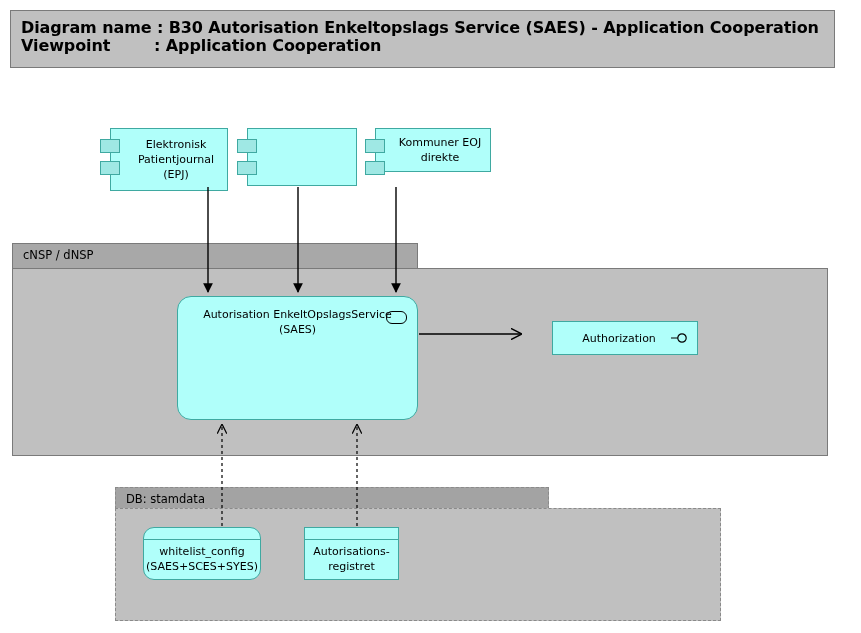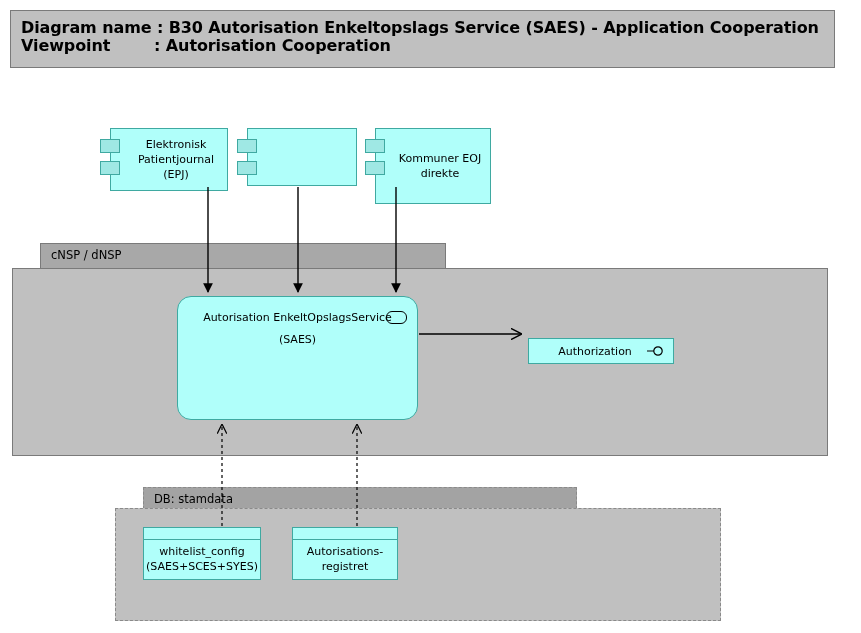--- a/index.html
+++ b/index.html
@@ -68,21 +68,20 @@
   
   .group-tab {
     position: absolute;
     background: #a8a8a8;
     border: 1px solid #7a7a7a;
     border-bottom: none;
     box-sizing: border-box;
     font-size: 11.5px;
     color: #000;
     padding: 4px 8px 0 10px;
-    margin-left: 28px;
   }
   .group-body {
     position: absolute;
     background: #c0c0c0;
     border: 1px solid #7a7a7a;
     box-sizing: border-box;
   }
   .group-tab.dashed {
     background: #a3a3a3;
     border: 1px dashed #8a8a8a;
@@ -99,21 +98,21 @@
     background: #b0fffa;
     border: 1px solid #3fa9a1;
     border-radius: 14px;
     box-sizing: border-box;
   }
   #saes-node .label {
     position: absolute;
     left: 0; right: 0; top: 10px;
     text-align: center;
     font-size: 11px;
-    line-height: 22px;
+    line-height: 15px;
     color: #000;
     padding: 0 22px;
   }
   .service-glyph {
     position: absolute;
     width: 19px;
     height: 11px;
     border: 1.4px solid #000;
     border-radius: 6px;
     background: transparent;
@@ -173,69 +172,69 @@
     width: 861px;
     height: 633px;
     pointer-events: none;
   }
 </style>
 </head>
 <body>
 
 <div id="title-box">
   <div class="title-line">Diagram name : B30 Autorisation Enkeltopslags Service (SAES) - Application Cooperation</div>
-  <div class="title-line">Viewpoint        : Autorisation Cooperation</div>
+  <div class="title-line">Viewpoint        : Application Cooperation</div>
 </div>
 
 <div class="group-tab" id="cnsp-tab" style="left:12px; top:243px; width:406px; height:26px;">
   <span>cNSP / dNSP</span>
 </div>
 <div class="group-body" id="cnsp-body" style="left:12px; top:268px; width:816px; height:188px;"></div>
 
 <div class="group-tab dashed" id="db-tab" style="left:115px; top:487px; width:434px; height:22px;">
   <span>DB: stamdata</span>
 </div>
 <div class="group-body dashed" id="db-body" style="left:115px; top:508px; width:606px; height:113px;"></div>
 
 <div id="saes-node" style="left:177px; top:296px; width:241px; height:124px;">
   <div class="label">Autorisation EnkeltOpslagsService<br>(SAES)</div>
   <div class="service-glyph" style="right:10px; top:14px;"></div>
 </div>
 
-<div id="authorization-box" style="left:528px; top:321px; width:146px; height:26px;margin-top:17px;">
+<div id="authorization-box" style="left:552px; top:321px; width:146px; height:34px;">
   <span class="label">Authorization</span>
   <svg class="lollipop" viewBox="0 0 18 11">
     <line x1="0" y1="5.5" x2="7" y2="5.5" stroke="#000" stroke-width="1.2"></line>
     <circle cx="11" cy="5.5" r="4.2" fill="none" stroke="#000" stroke-width="1.2"></circle>
   </svg>
 </div>
 
 <div class="app-component" id="comp-epj" style="left:110px; top:128px; width:118px; height:63px;">
   <span class="port p1"></span>
   <span class="port p2"></span>
   <span class="label">Elektronisk<br>Patientjournal<br>(EPJ)</span>
 </div>
 
 <div class="app-component" id="comp-lps" style="left:247px; top:128px; width:110px; height:58px;">
   <span class="port p1"></span>
   <span class="port p2"></span>
 </div>
 
-<div class="app-component" id="comp-kommuner" style="left:375px; top:128px; width:116px; height:76px;">
+<div class="app-component" id="comp-kommuner" style="left:375px; top:128px; width:116px; height:44px;">
   <span class="port p1"></span>
   <span class="port p2"></span>
   <span class="label">Kommuner EOJ<br>direkte</span>
 </div>
 
-<div class="data-object" id="data-whitelist" style="left:143px; top:527px; width:118px; height:53px;">
+<div class="data-object" id="data-whitelist" style="left:143px; top:527px; width:118px; height:53px;border-radius:11px;">
   <div class="band"></div>
   <div class="label">whitelist_config<br>(SAES+SCES+SYES)</div>
 </div>
 
-<div class="data-object" id="data-autoreg" style="left:292px; top:527px; width:106px; height:53px;">
+<div class="data-object" id="data-autoreg" style="left:304px; top:527px; width:95px; height:53px;">
   <div class="band"></div>
   <div class="label">Autorisations-<br>registret</div>
 </div>
 
 <svg id="connectors">
   <defs>
     <marker id="arrow-solid" viewBox="0 0 10 10" refX="9" refY="5" markerWidth="7" markerHeight="7" orient="auto-start-reverse">
       <path d="M 0 0 L 10 5 L 0 10 z" fill="#000"></path>
     </marker>
     <marker id="arrow-open" viewBox="0 0 10 10" refX="9" refY="5" markerWidth="8" markerHeight="8" orient="auto-start-reverse">

